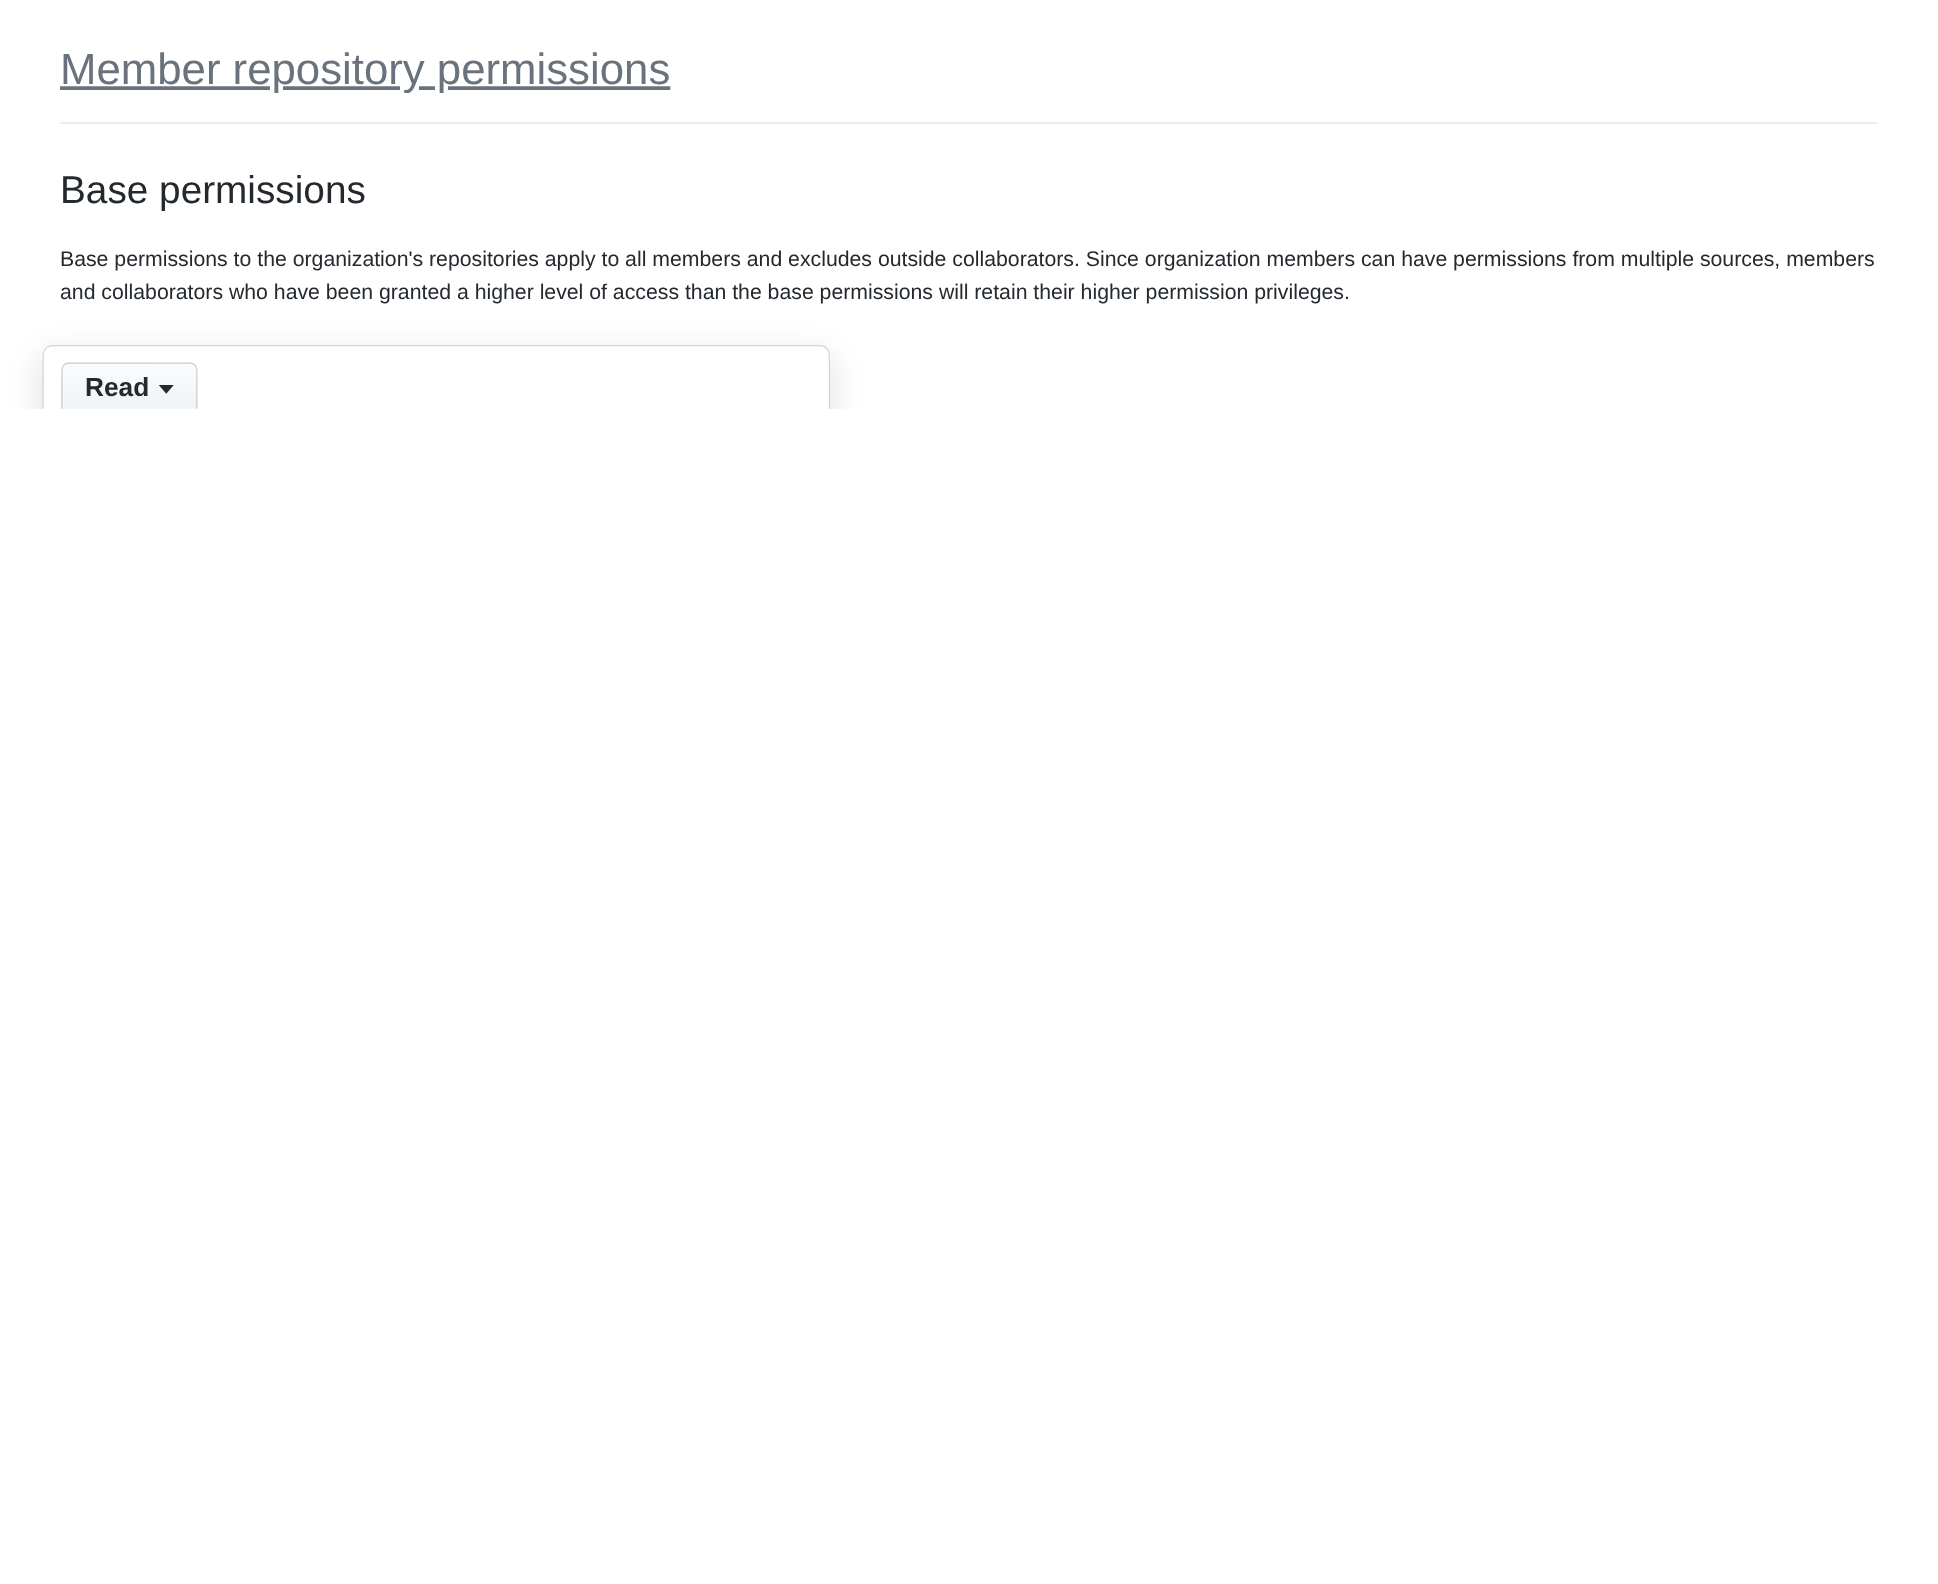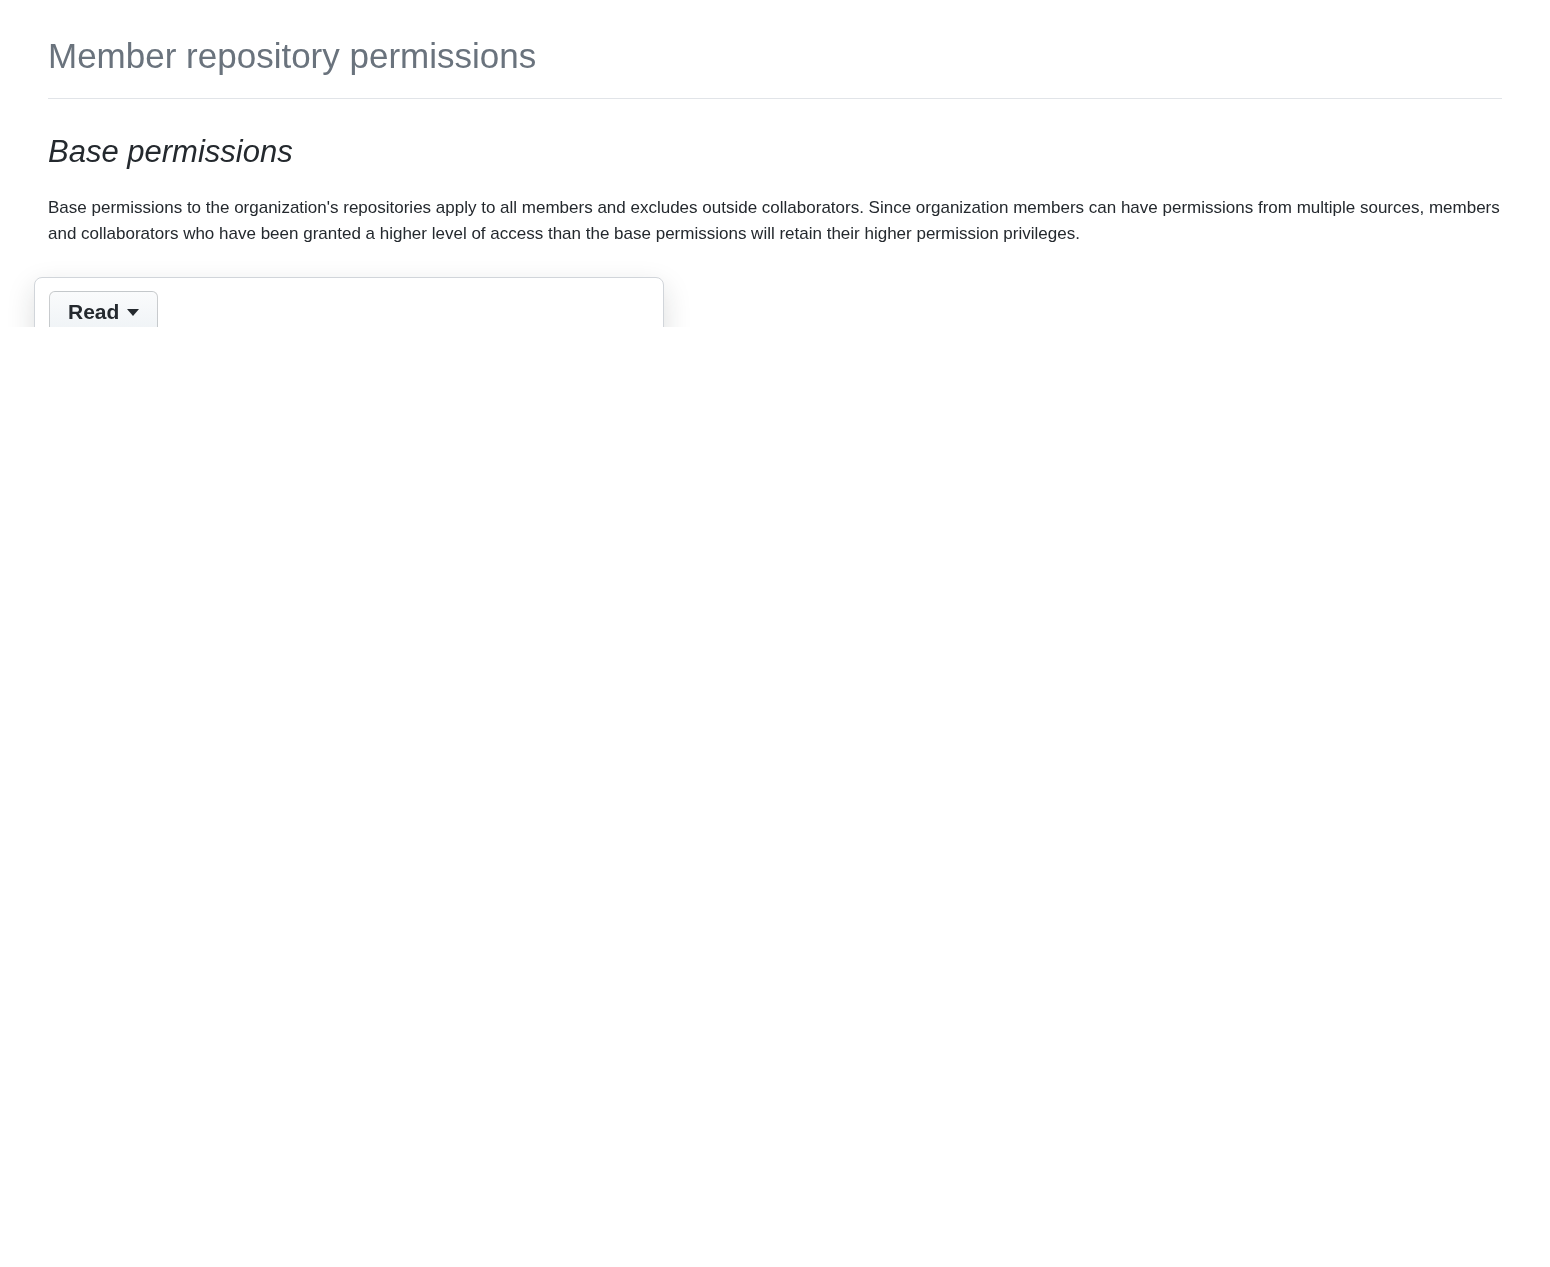--- a/index.html
+++ b/index.html
@@ -16,27 +16,27 @@
       width: 1550px;
       padding: 30px 48px;
     }
     .page-title {
       font-size: 35px;
       font-weight: 400;
       color: #6a737d;
       padding-bottom: 15px;
       border-bottom: 1px solid #e1e4e8;
       margin-bottom: 30px;
+      text-decoration: underline;
     }
     .section-title {
       font-size: 31px;
       font-weight: 400;
       color: #24292e;
       margin-bottom: 20px;
-      font-style: italic;
     }
     .description {
       font-size: 17px;
       color: #24292e;
       line-height: 1.55;
       margin-bottom: 25px;
     }
     .dropdown-container {
       position: relative;
       display: inline-block;

